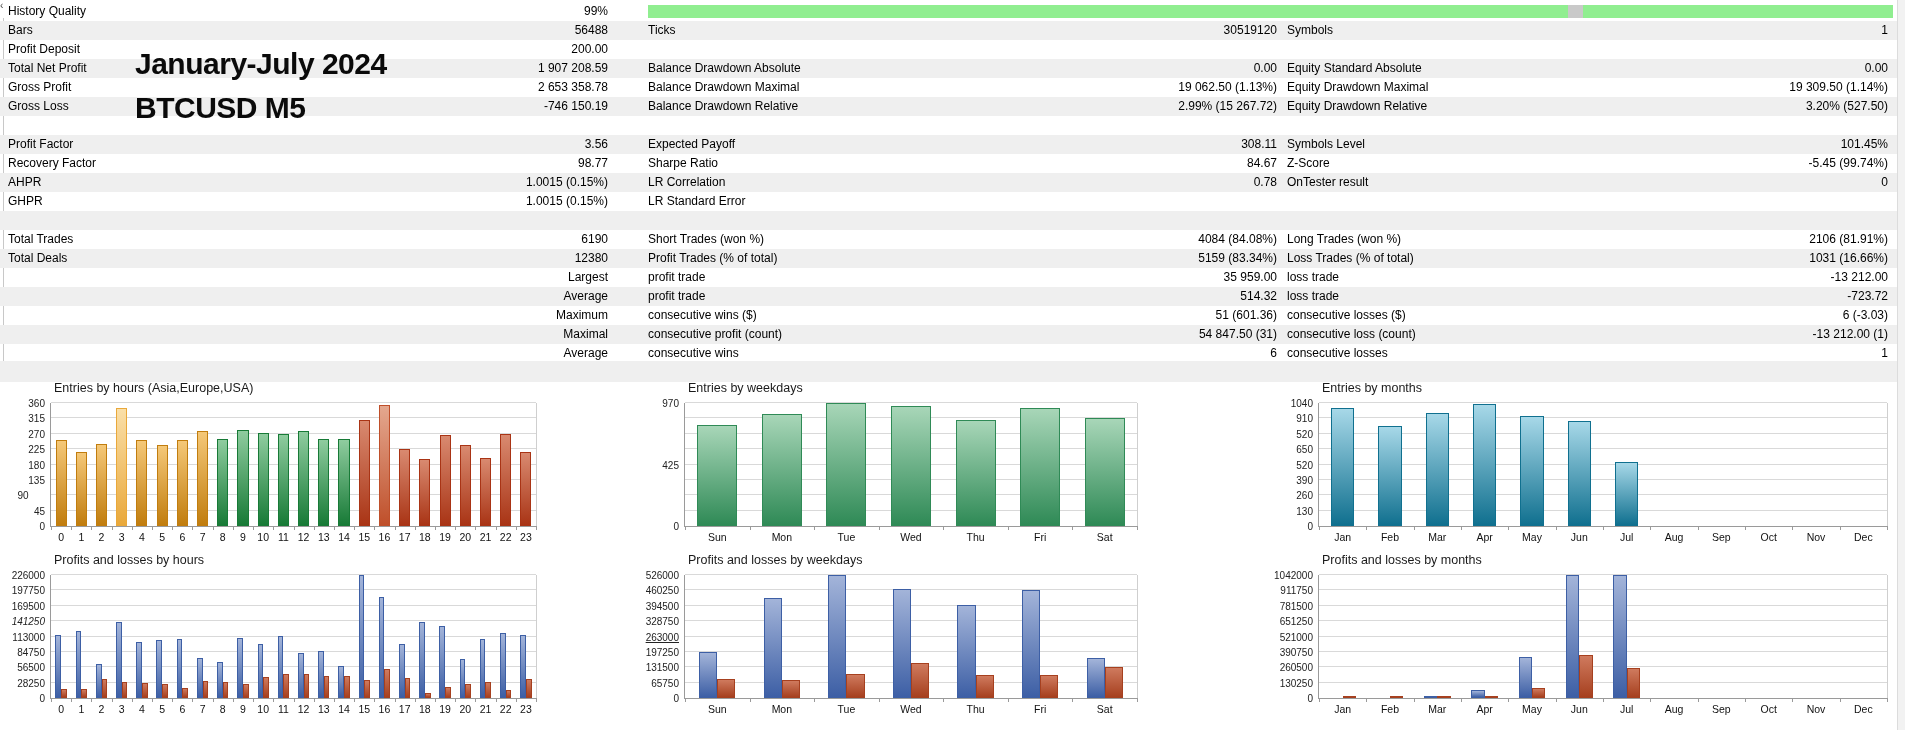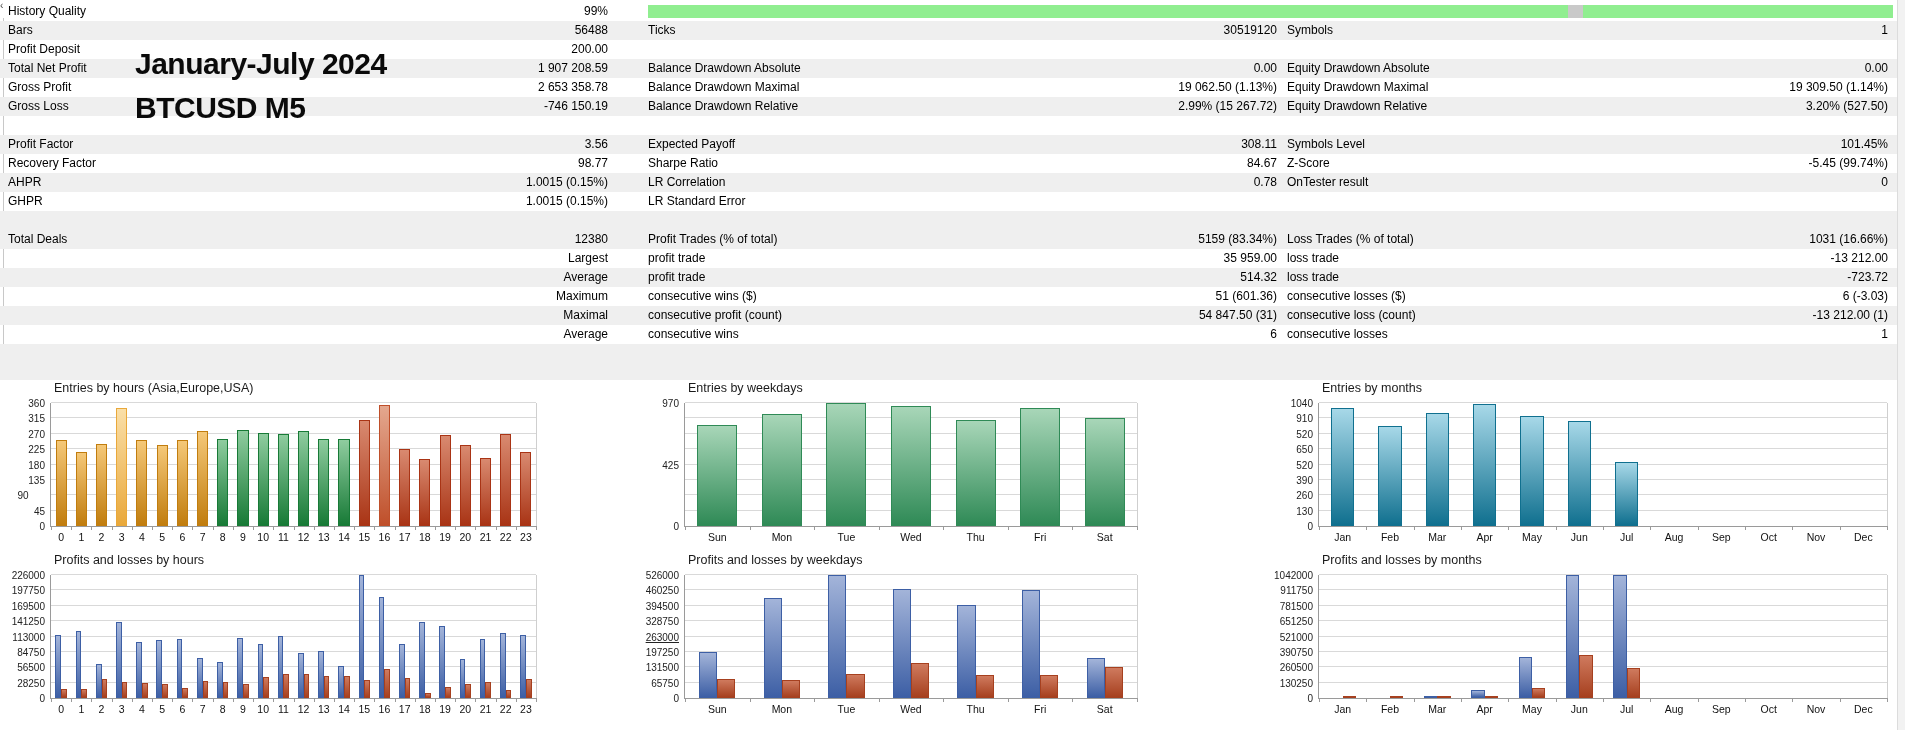--- a/index.html
+++ b/index.html
@@ -71,21 +71,21 @@
       </div>
       <div class="srow">
         <div class="cell c1l">Profit Deposit</div>
         <div class="cell c1v">200.00</div>
       </div>
       <div class="srow alt">
         <div class="cell c1l">Total Net Profit</div>
         <div class="cell c1v">1 907 208.59</div>
         <div class="cell c2l">Balance Drawdown Absolute</div>
         <div class="cell c2v">0.00</div>
-        <div class="cell c3l">Equity Drawdown Absolute</div>
+        <div class="cell c3l">Equity Standard Absolute</div>
         <div class="cell c3v">0.00</div>
       </div>
       <div class="srow">
         <div class="cell c1l">Gross Profit</div>
         <div class="cell c1v">2 653 358.78</div>
         <div class="cell c2l">Balance Drawdown Maximal</div>
         <div class="cell c2v">19 062.50 (1.13%)</div>
         <div class="cell c3l">Equity Drawdown Maximal</div>
         <div class="cell c3v">19 309.50 (1.14%)</div>
       </div>
@@ -121,20 +121,28 @@
         <div class="cell c2v">0.78</div>
         <div class="cell c3l">OnTester result</div>
         <div class="cell c3v">0</div>
       </div>
       <div class="srow">
         <div class="cell c1l">GHPR</div>
         <div class="cell c1v">1.0015 (0.15%)</div>
         <div class="cell c2l">LR Standard Error</div>
       </div>
       <div class="srow alt"></div>
+      <div class="srow">
+        <div class="cell c1l">Total Trades</div>
+        <div class="cell c1v">6190</div>
+        <div class="cell c2l">Short Trades (won %)</div>
+        <div class="cell c2v">4084 (84.08%)</div>
+        <div class="cell c3l">Long Trades (won %)</div>
+        <div class="cell c3v">2106 (81.91%)</div>
+      </div>
       <div class="srow alt">
         <div class="cell c1l">Total Deals</div>
         <div class="cell c1v">12380</div>
         <div class="cell c2l">Profit Trades (% of total)</div>
         <div class="cell c2v">5159 (83.34%)</div>
         <div class="cell c3l">Loss Trades (% of total)</div>
         <div class="cell c3v">1031 (16.66%)</div>
       </div>
       <div class="srow">
         <div class="cell c1v">Largest</div>
@@ -377,21 +385,21 @@
         <div class="gridline" style="bottom: 50%;"></div>
         <div class="gridline" style="bottom: 62.5%;"></div>
         <div class="gridline" style="bottom: 75%;"></div>
         <div class="gridline" style="bottom: 87.5%;"></div>
         <div class="gridline" style="bottom: 100%;"></div>
         <div class="ylab" style="bottom: 0%;">0</div>
         <div class="ylab" style="bottom: 12.5%;">28250</div>
         <div class="ylab" style="bottom: 25%;">56500</div>
         <div class="ylab" style="bottom: 37.5%;">84750</div>
         <div class="ylab" style="bottom: 50%;">113000</div>
-        <div class="ylab" style="bottom: 62.5%;">141250</div>
+        <div class="ylab" style="bottom: 62.5%; font-style: italic;">141250</div>
         <div class="ylab" style="bottom: 75%;">169500</div>
         <div class="ylab" style="bottom: 87.5%;">197750</div>
         <div class="ylab" style="bottom: 100%;">226000</div>
         <div class="xlab" style="left: 2.08333%;">0</div>
         <div class="xtick" style="left: 0%;"></div>
         <div class="xlab" style="left: 6.25%;">1</div>
         <div class="xtick" style="left: 4.16667%;"></div>
         <div class="xlab" style="left: 10.4167%;">2</div>
         <div class="xtick" style="left: 8.33333%;"></div>
         <div class="xlab" style="left: 14.5833%;">3</div>

